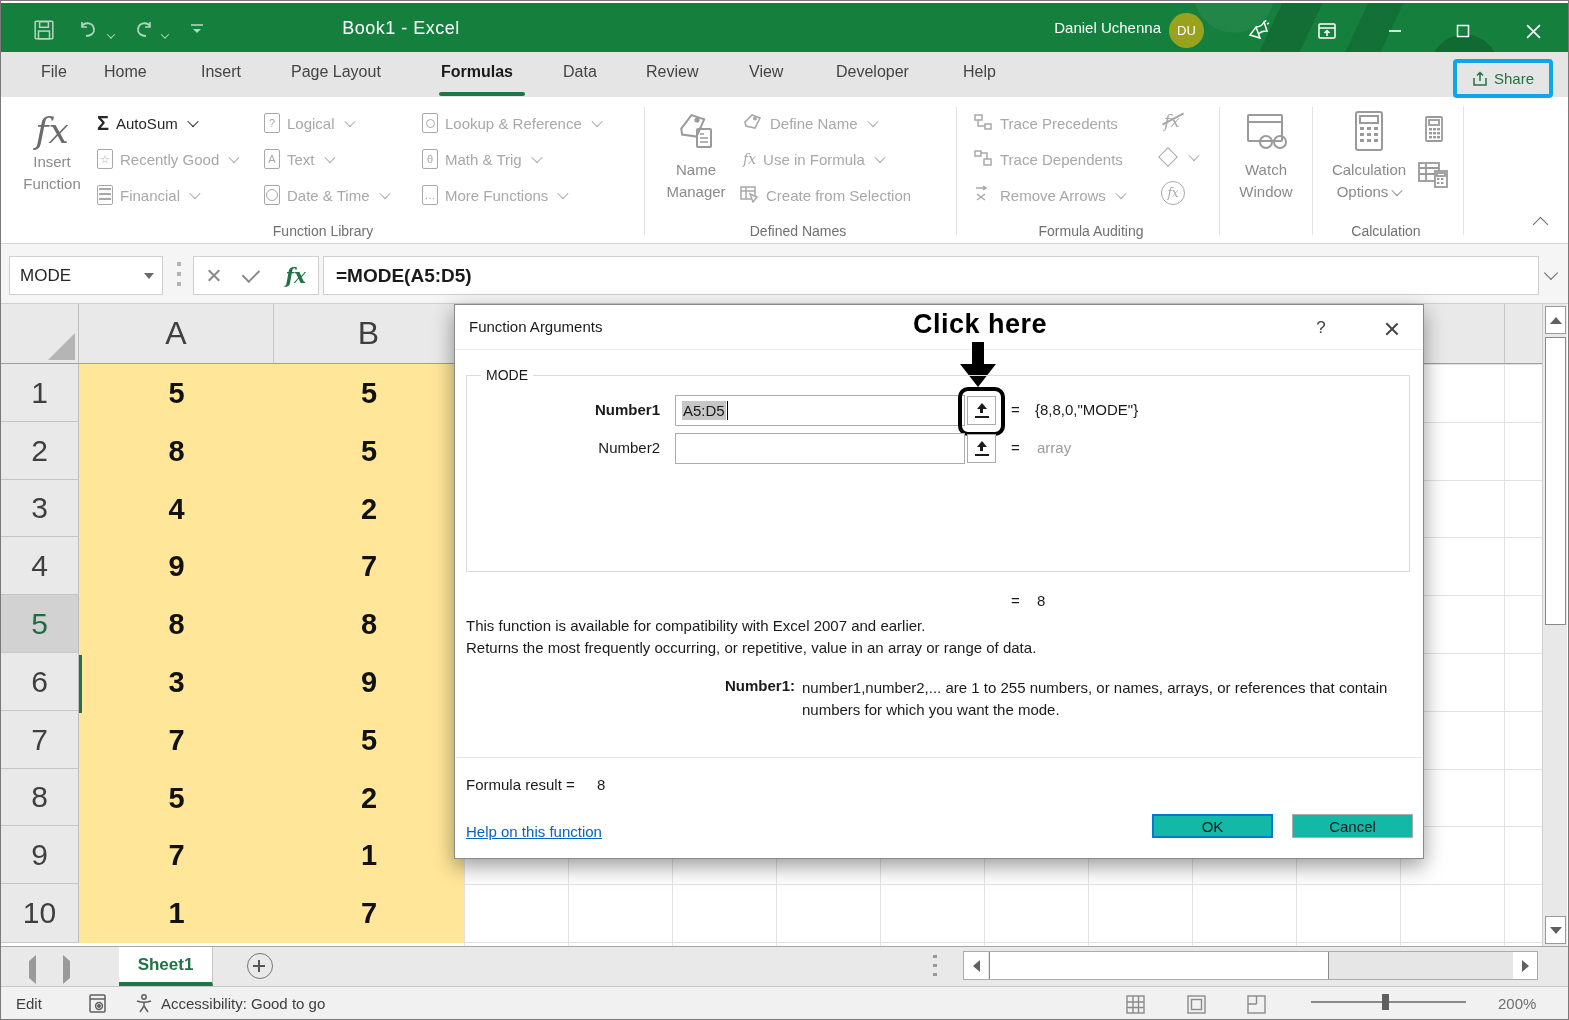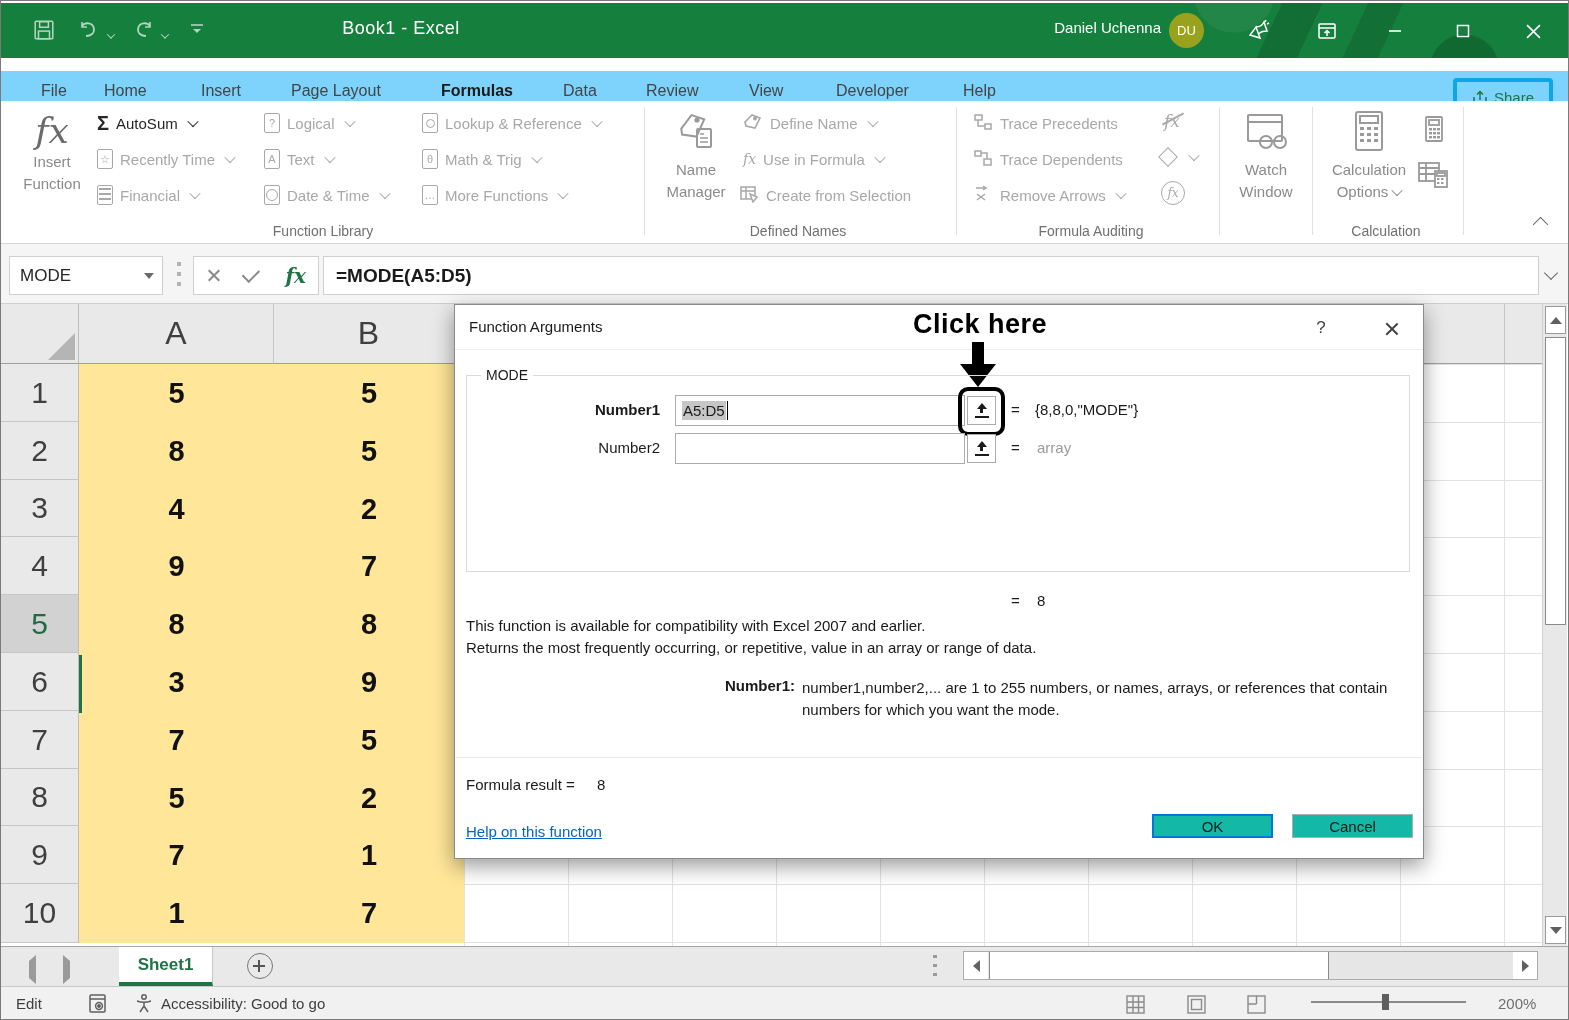--- a/index.html
+++ b/index.html
@@ -16,21 +16,21 @@
       radial-gradient(circle at 30% -20%,rgba(255,255,255,.05) 0 40px,transparent 41px);}
   .qat-ic{position:absolute;top:16px;color:#cfe3d6;opacity:.85;}
   .tb-title{position:absolute;left:250px;top:15px;width:300px;text-align:center;font-size:18px;color:#fff;letter-spacing:.5px;}
   .searchbox{position:absolute;left:578px;top:9px;width:419px;height:36px;background:#A9C9B6;border-radius:2px;display:flex;align-items:center;color:#24513B;}
   .searchbox span{font-size:16px;}
   .tb-user{position:absolute;left:1030px;top:16px;width:130px;font-size:15px;text-align:right;color:#fff;}
   .avatar{position:absolute;left:1168px;top:10px;width:35px;height:35px;border-radius:50%;background:#99A21D;color:#fff;font-size:13px;display:flex;align-items:center;justify-content:center;}
   .winbtn{position:absolute;top:14px;width:28px;height:28px;display:flex;align-items:center;justify-content:center;color:#fff;}
 
   
-  .tabrow{position:absolute;left:0;top:70px;width:1569px;height:45px;background:#7dd3fc;}
+  .tabrow{position:absolute;left:0;top:51px;width:1569px;height:45px;background:#e5e5e5;}
   .rtab{position:absolute;top:11px;font-size:16px;color:#444;}
   .rtab.active{color:#1a1a1a;}
   .tab-underline{position:absolute;top:40px;height:4px;background:#217346;border-radius:2px;}
   .sharebtn{position:absolute;left:1452px;top:7px;width:92px;height:31px;border:4px solid #0ea5e9;border-radius:4px;display:flex;align-items:center;justify-content:center;gap:6px;color:#217346;font-size:15px;}
 
   
   .ribbon{position:absolute;left:0;top:100px;width:1569px;height:143px;background:#fff;border-bottom:1px solid #d6d6d6;box-sizing:border-box;}
   .gsep{position:absolute;top:6px;height:128px;width:1px;background:#E1E1E1;}
   .glabel{position:absolute;top:122px;font-size:14px;color:#707070;text-align:center;}
   .ritem{position:absolute;height:24px;display:flex;align-items:center;gap:7px;font-size:15px;color:#A8A8A8;white-space:nowrap;}
@@ -241,21 +241,21 @@
       <span>Insert</span>
       <span>Function</span>
     </div>
     <div class="ritem en" style="left:96px;top:10px">
       <span style="font-size:20px;font-weight:bold">Σ</span>
       <span>AutoSum</span>
         <span class="chev"></span>
     </div>
     <div class="ritem" style="left:96px;top:46px">
       <span class="pg">☆</span>
-      <span>Recently Time</span>
+      <span>Recently Good</span>
         <span class="chev"></span>
     </div>
     <div class="ritem" style="left:96px;top:82px">
       <span class="pg">
           <span class="bars"></span>
         </span>
       <span>Financial</span>
         <span class="chev"></span>
     </div>
     <div class="ritem" style="left:263px;top:10px">

